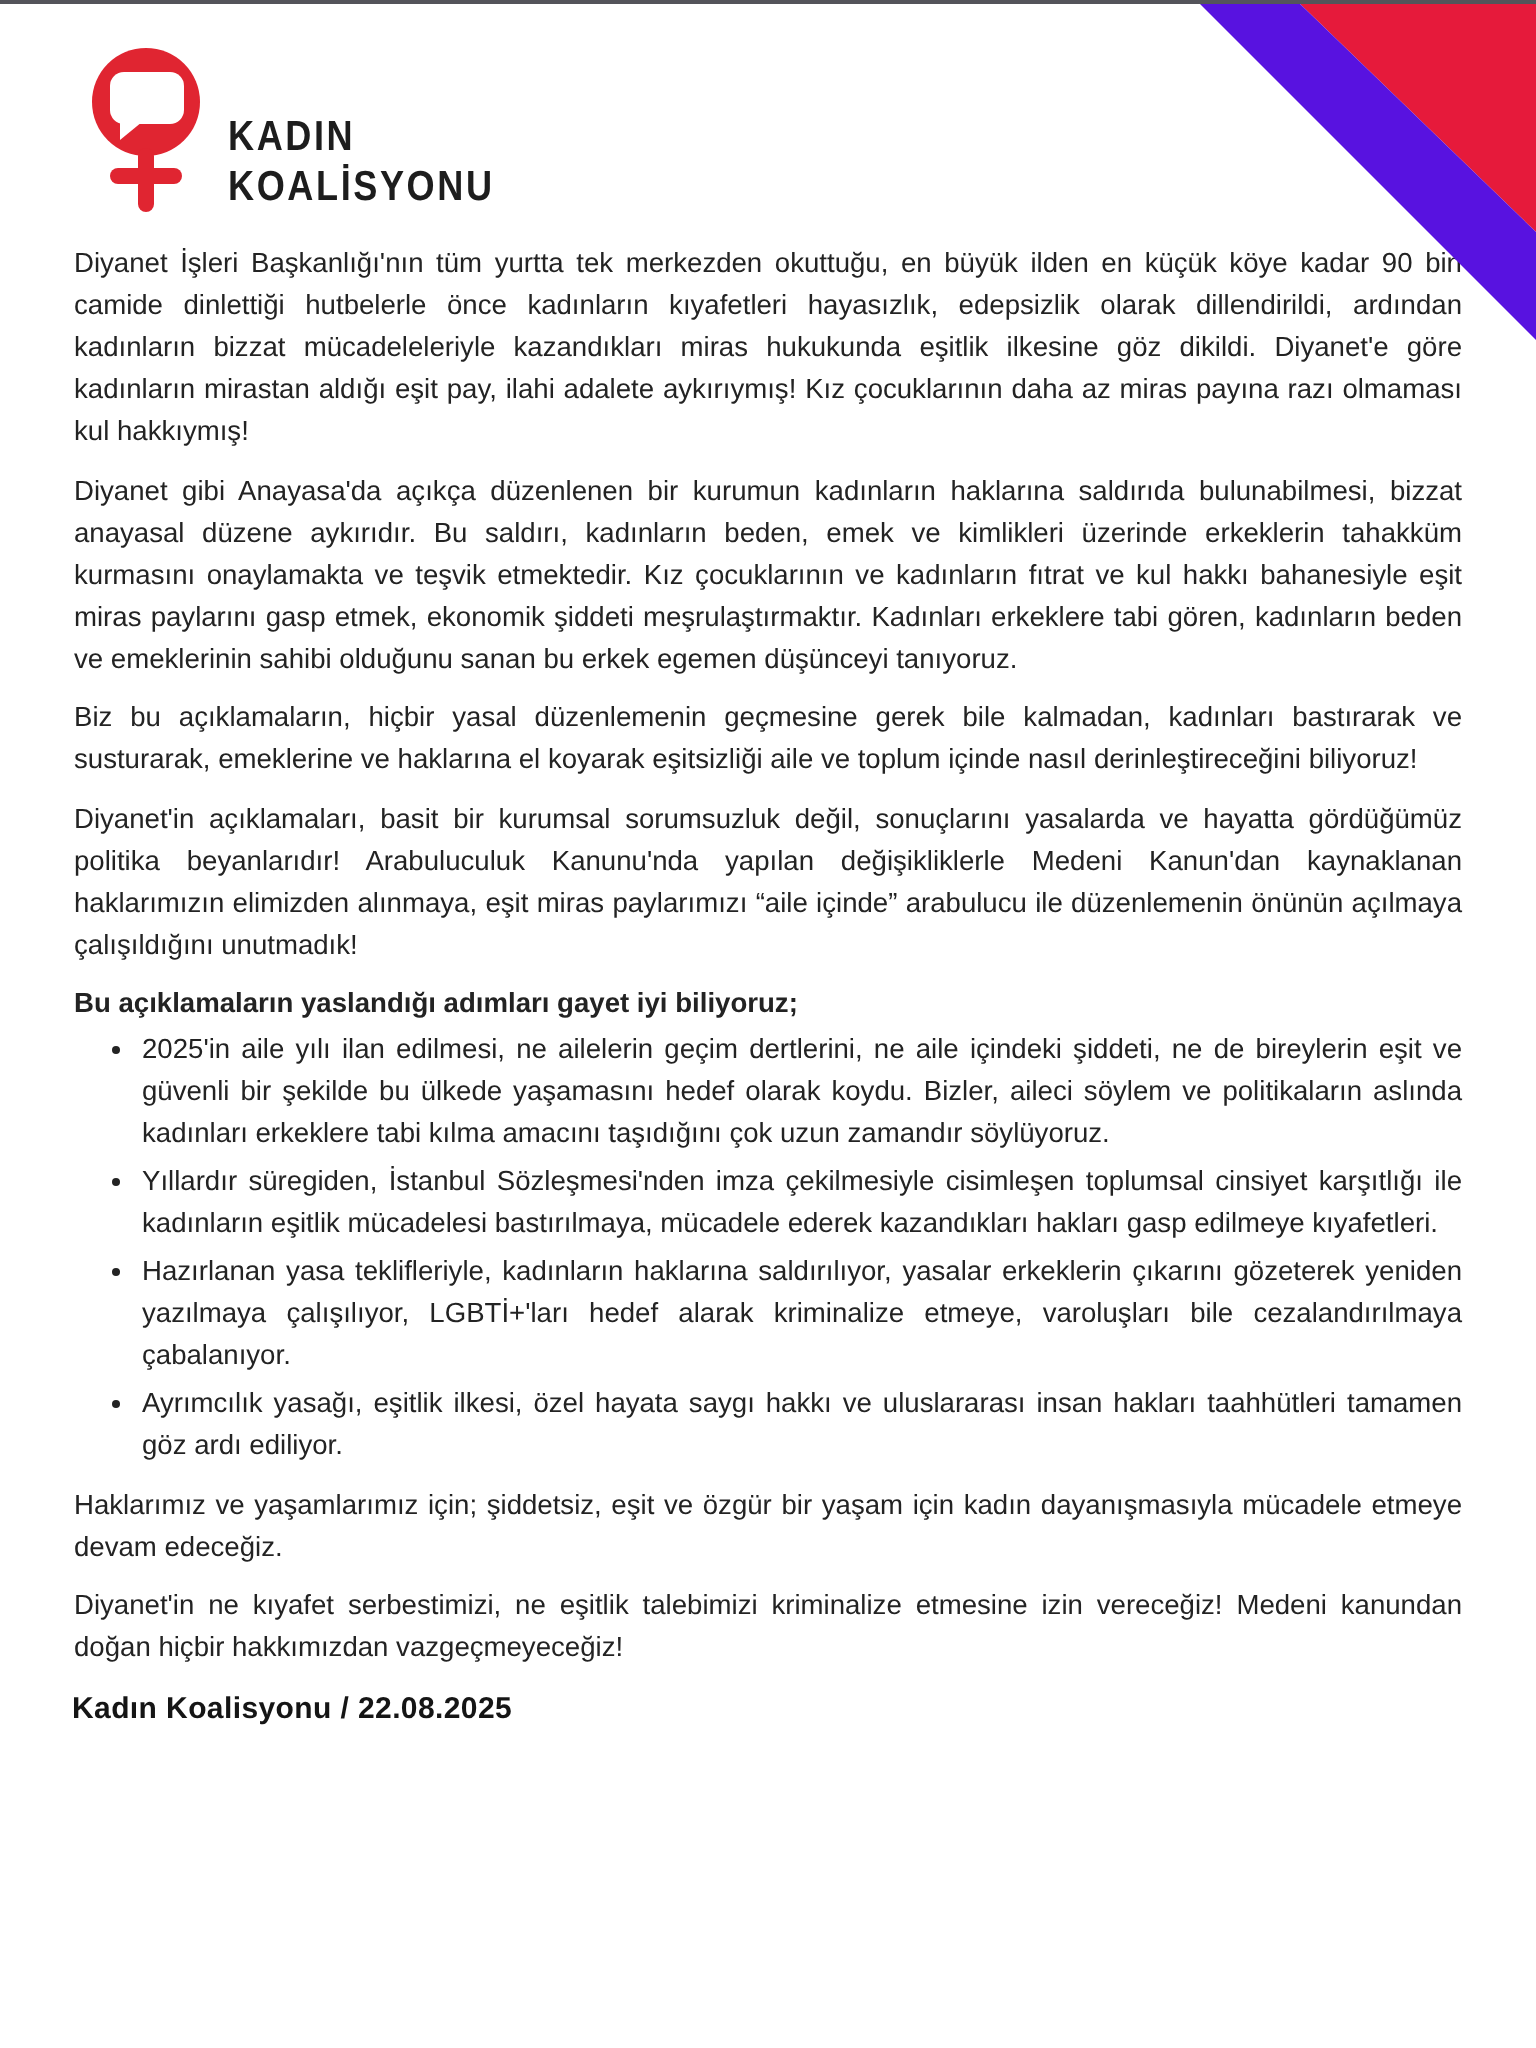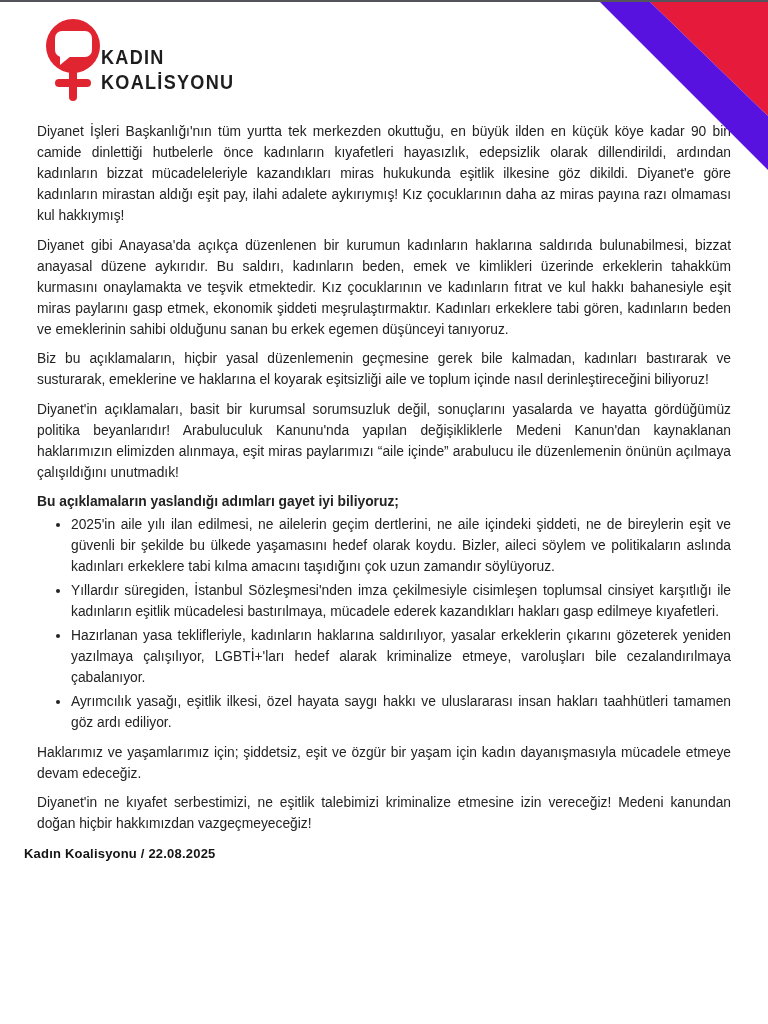--- a/index.html
+++ b/index.html
@@ -21,21 +21,22 @@
   .corner {
     position:absolute; top:0; right:0;
     width:170px; height:172px;
     z-index:5;
   }
   .header {
     position:relative;
     margin:14px 37px 0 45px;
     height:92px;
     display:flex;
-    align-items:center;
+    align-items:flex-end;
+    gap:13px;
   }
   .logo-mark { width:56px; height:82px; flex:0 0 auto; }
   .logo-text {
     padding-top:17px;
     font-size:21px;
     line-height:25px;
     font-weight:700;
     color:#1d1d1d;
     letter-spacing:1.5px;
     transform:scaleX(0.86);
@@ -60,22 +61,22 @@
   }
   .content p { margin:0 0 8.5px 0; }
   .content p.list-intro { margin-bottom:2px;font-weight:bold; }
   .content ul {
     margin:0 0 8.5px 0;
     padding-left:34px;
     list-style:disc;
   }
   .content li { margin:0 0 3px 0; }
   .footer-sign {
-    margin:12px 37px 0 24px;
-    font-size:13px;
+    margin:12px 37px 0 36px;
+    font-size:15px;
     font-weight:700;
     color:#151515;
     letter-spacing:0.2px;
   }
 </style>
 </head>
 <body>
 
 <div class="page">
 

